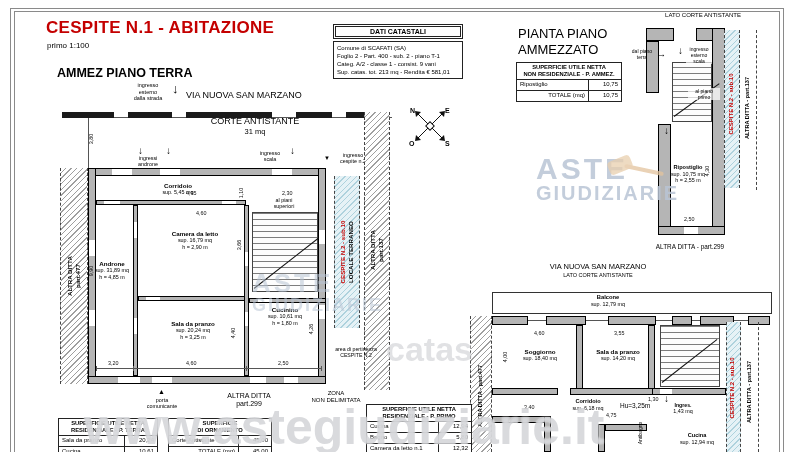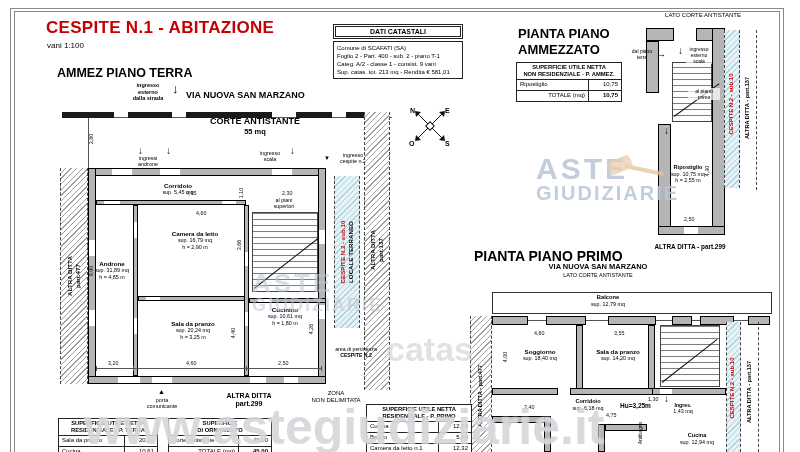--- a/index.html
+++ b/index.html
@@ -15,21 +15,21 @@
          border-left:1px dashed #444;border-right:1px dashed #444;box-sizing:border-box;}
   .bhatch{position:absolute;background:repeating-linear-gradient(135deg,#e6f2f6 0 3px,#aed2dd 3px 4px);
          border-left:1px dashed #444;border-right:1px dashed #444;box-sizing:border-box;}
   .dashv{position:absolute;width:0;border-left:1px dashed #444;}
   .stairs{position:absolute;background:repeating-linear-gradient(0deg,#fdfdfd 0 5px,#7d7d7d 5px 6px);
           border:1px solid #444;box-sizing:border-box;}
   .diag{position:absolute;height:1px;background:#111;transform-origin:left center;}
   .lbl{position:absolute;font-size:6px;line-height:1.2;text-align:center;color:#000;}
   .lbl .nm{font-weight:bold;font-size:6.2px;}
   .lbl .sp{font-size:5.4px;}
-  .b{font-weight:bold;}
+  .b{font-weight:normal;}
   .red{color:#c40000;}
   .dim{position:absolute;font-size:5.4px;color:#111;white-space:nowrap;}
   .vdim{transform:rotate(-90deg);transform-origin:center;}
   .vlab{position:absolute;display:flex;flex-direction:column;align-items:center;justify-content:center;
         transform:rotate(-90deg);transform-origin:center;white-space:nowrap;
         font-weight:bold;font-size:6.2px;line-height:1.3;text-align:center;}
   .arr{position:absolute;line-height:1;color:#000;}
   .h1{position:absolute;font-weight:bold;color:#c40000;font-size:17px;letter-spacing:.3px;}
   .h2{position:absolute;font-weight:bold;font-size:12.5px;}
   .tbl{position:absolute;border:1px solid #222;background:#fff;box-sizing:border-box;}
@@ -50,21 +50,21 @@
 </style>
 </head>
 <body>
 
 <div class="sheet">
 
   <div class="frame" style="left:10px;top:8px;width:772px;height:460px;"></div>
   <div class="frame" style="left:14px;top:11px;width:764px;height:456px;"></div>
 
   <div class="h1" style="left:46px;top:18px;">CESPITE N.1 - ABITAZIONE</div>
-  <div class="abs" style="left:47px;top:41px;font-size:8px;">vani 1:100</div>
+  <div class="abs" style="left:47px;top:41px;font-size:8px;">primo 1:100</div>
   <div class="h2" style="left:57px;top:66px;">AMMEZ PIANO TERRA</div>
 
   <div class="dati" style="left:333px;top:24px;width:130px;">
     <div class="dh">
         <div class="dhi">DATI CATASTALI</div>
       </div>
     <div class="db">
       <div>Comune di SCAFATI (SA)</div>
       <div>Foglio 2 - Part. 400 - sub. 2 - piano T-1</div>
       <div>Categ. A/2 - classe 1 - consist. 9 vani</div>
@@ -84,21 +84,21 @@
   <div class="seg" style="left:62px;top:112px;width:52px;height:6px;"></div>
   <div class="seg" style="left:128px;top:112px;width:44px;height:6px;"></div>
   <div class="seg" style="left:186px;top:112px;width:86px;height:6px;"></div>
   <div class="seg" style="left:296px;top:112px;width:36px;height:6px;"></div>
   <div class="seg" style="left:346px;top:112px;width:44px;height:6px;"></div>
   <div class="tline" style="left:88px;top:118px;width:1px;height:50px;"></div>
   <div class="dim vdim" style="left:86px;top:136px;">3,80</div>
 
   <div class="lbl" style="left:190px;top:116px;width:130px;">
     <div class="b" style="font-size:9px;">CORTE ANTISTANTE</div>
-    <div class="b" style="font-size:7.5px;">55 mq</div>
+    <div class="b" style="font-size:7.5px;">31 mq</div>
   </div>
   <span class="arr" style="left:138px;top:146px;font-size:10px;">↓</span>
   <span class="arr" style="left:166px;top:146px;font-size:10px;">↓</span>
   <div class="lbl" style="left:128px;top:155px;width:40px;font-size:5.4px;">
     <div>ingressi</div>
       <div>androne</div>
   </div>
   <div class="lbl" style="left:252px;top:150px;width:36px;font-size:5.4px;">
     <div>ingresso</div>
       <div>scala</div>
@@ -285,21 +285,20 @@
     <div class="trow">
         <div class="c1">Ripostiglio</div>
         <div class="c2">10,75</div>
       </div>
     <div class="trow">
         <div class="c1r">TOTALE (mq)</div>
         <div class="c2 b">10,75</div>
       </div>
   </div>
 
-  <div class="abs b" style="left:474px;top:248px;font-size:14px;">PIANTA PIANO PRIMO</div>
   <div class="lbl b" style="left:548px;top:262px;width:100px;font-size:7.5px;">VIA NUOVA SAN MARZANO</div>
   <div class="lbl" style="left:552px;top:272px;width:92px;font-size:5.5px;">LATO CORTE ANTISTANTE</div>
 
   <div class="frame" style="left:492px;top:292px;width:278px;height:20px;border-color:#333;"></div>
   <div class="lbl" style="left:578px;top:294px;width:60px;">
     <div class="nm" style="font-size:5.8px;">Balcone</div>
       <div class="sp">sup. 12,79 mq</div>
   </div>
 
   <div class="tline" style="left:492px;top:320px;width:278px;height:1px;"></div>

